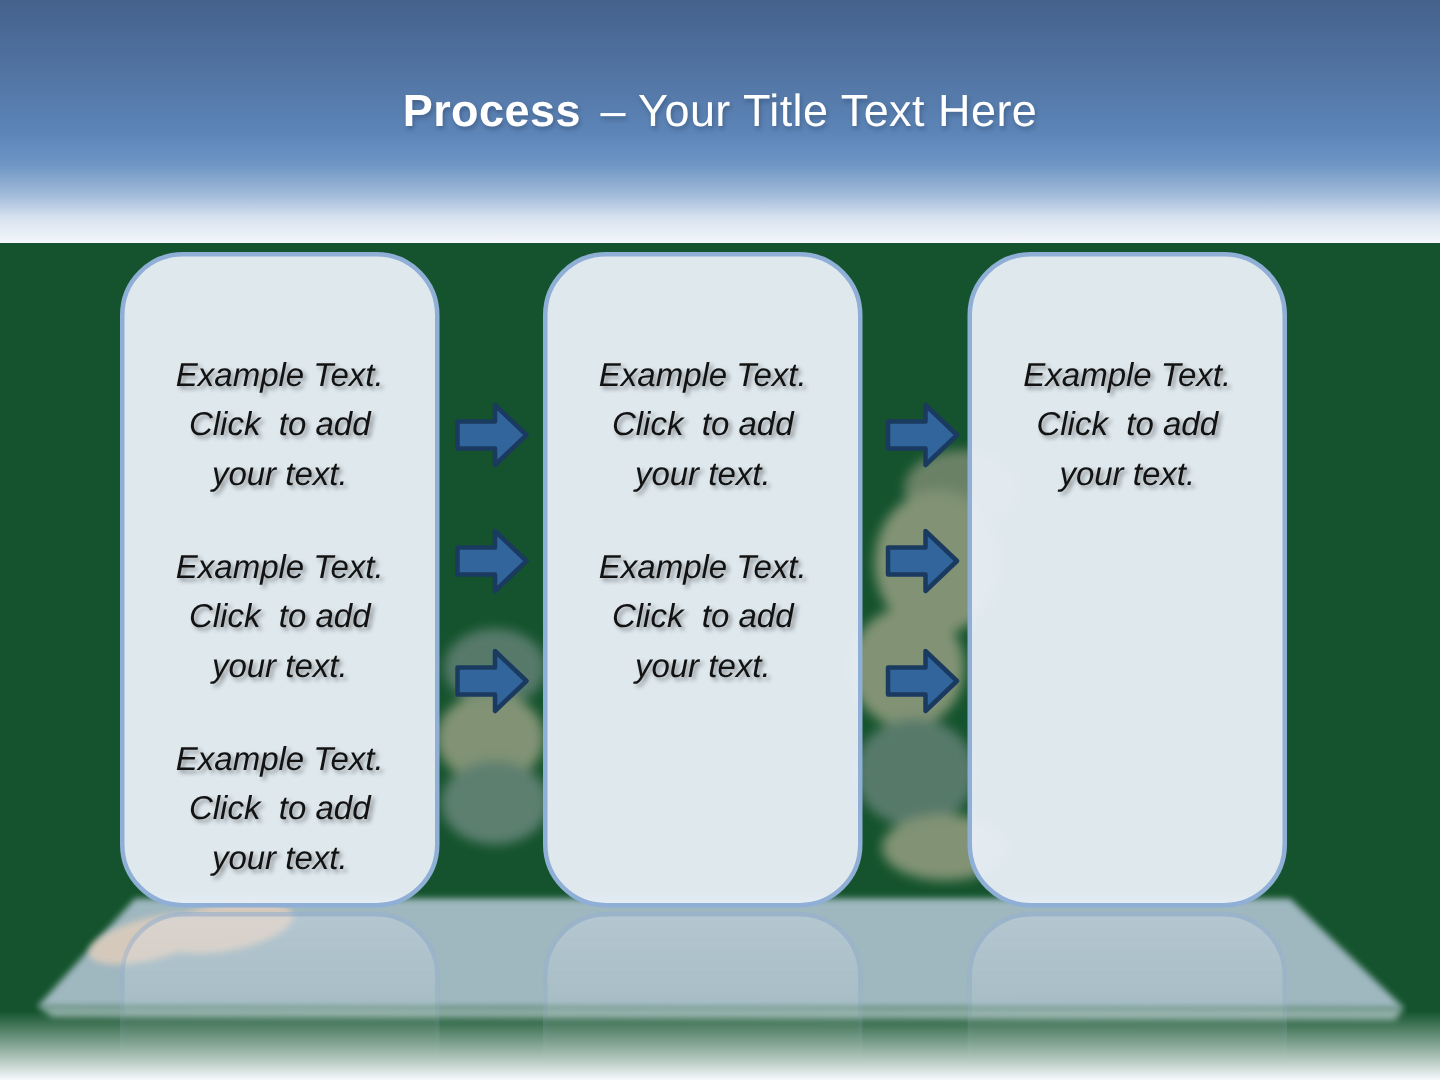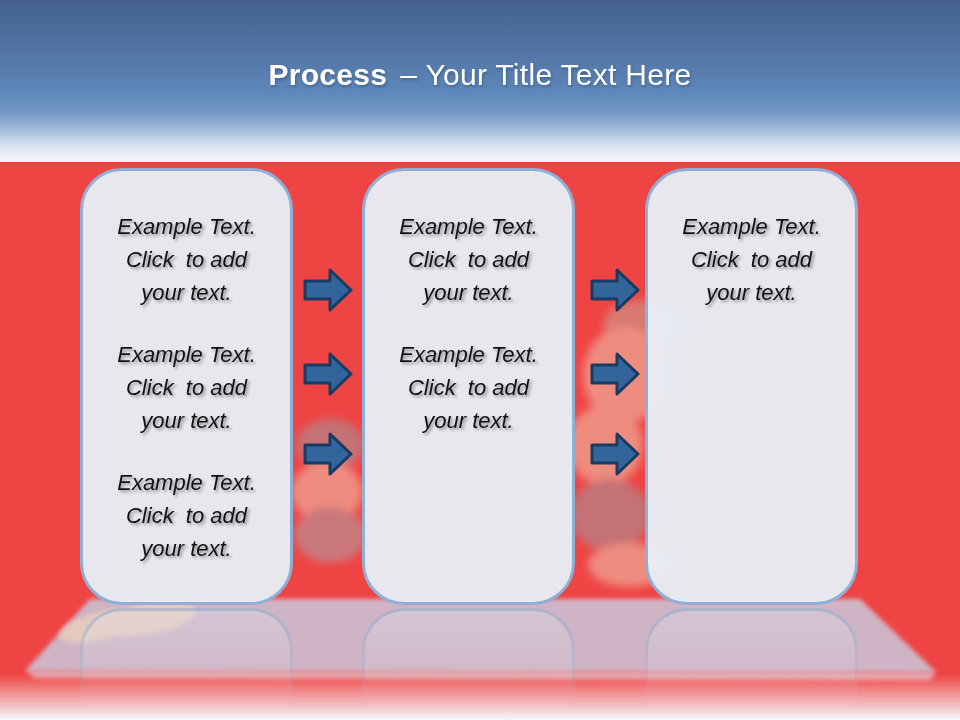--- a/index.html
+++ b/index.html
@@ -1,18 +1,18 @@
 <!DOCTYPE html>
 <html><head>
 <meta charset="utf-8">
 <style>
   html,body { margin:0; padding:0; }
   .slide {
     position:relative; width:960px; height:720px; overflow:hidden;
-    background:#ef4444;
+    background:#14532d;
     font-family:"Liberation Sans", sans-serif;
   }
 
   
   .header-band {
     position:absolute; top:0; left:0; width:960px; height:162px;
     background:linear-gradient(180deg,
       #45628c 0%, #4c6c9a 18%, #567bab 40%, #5d85b8 55%,
       #6f96c4 68%, #a0bad9 80%, #d9e3f0 90%, #f4f7fb 100%);
   }
@@ -39,21 +39,21 @@
     border:3px solid rgba(128,158,199,0.55); border-radius:42px;
     background:rgba(225,233,244,0.40);
   }
   .refl-1 { left:80px; } .refl-2 { left:362px; } .refl-3 { left:645px; }
 
   
   .process-box {
     position:absolute; top:168px; width:213px; height:437px; box-sizing:border-box;
     background:rgba(231,238,246,0.96);
     border:3px solid #8fafd6; border-radius:42px;
-    padding-top:39px;
+    padding-top:62px;
   }
   .box-1 { left:80px; } .box-2 { left:362px; } .box-3 { left:645px; }
   .text-block {
     white-space:pre-wrap; text-align:center;
     font-style:italic; font-size:22px; line-height:33px;
     color:#121212; text-shadow:2px 2px 3px rgba(40,40,45,0.45);
     margin:0 0 29px 0; cursor:text;
   }
 
   

